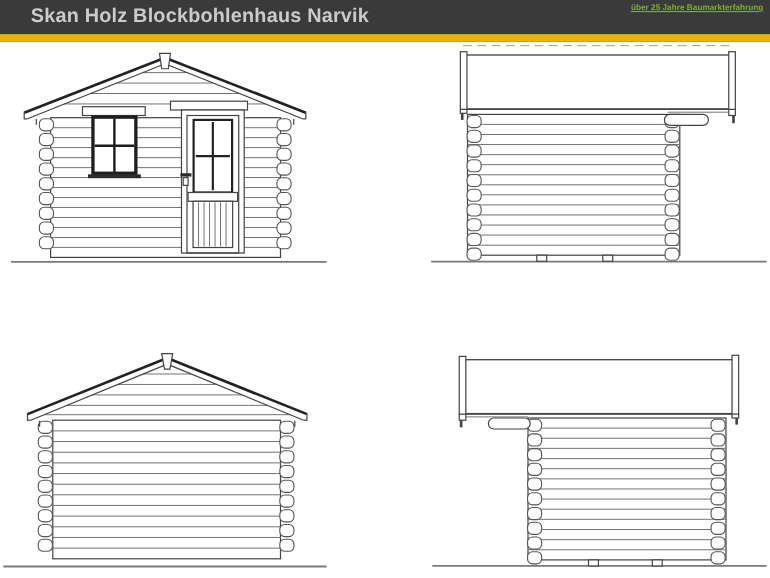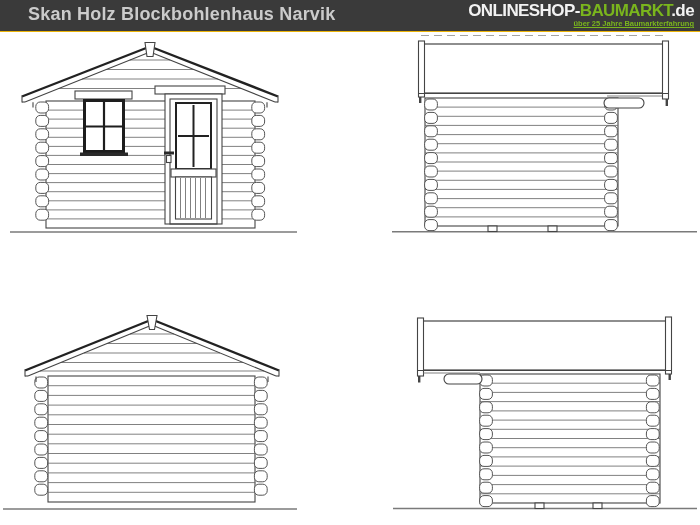--- a/index.html
+++ b/index.html
@@ -1,18 +1,18 @@
 <!DOCTYPE html>
 <html><head>
 <meta charset="utf-8">
 <style>
   html,body{margin:0;padding:0;}
   body{width:700px;height:525px;background:#fff;overflow:hidden;
        font-family:"Liberation Sans",sans-serif;}
-  .header{position:relative;height:31px;background:#3a3a3a;border-bottom:1px solid #eab308;}
+  .header{position:relative;height:31px;background:#3a3a3a;border-bottom:7px solid #eab308;}
   .header .title{position:absolute;left:28px;top:4px;font-size:18px;font-weight:bold;
        color:#cbcbcb;letter-spacing:.2px;white-space:nowrap;}
   .logo{position:absolute;right:6px;top:2px;text-align:right;line-height:1;white-space:nowrap;}
   .logo-main{font-size:17px;font-weight:bold;letter-spacing:-.6px;color:#f2f2f2;}
   .logo-green{color:#7ab51d;}
   .tagline{font-size:7.5px;font-weight:bold;color:#7ab51d;margin-top:1px;text-decoration:underline;}
   svg{display:block;}
   .ln{stroke:#444;stroke-width:1.1;fill:none;}
   .thick{stroke:#222;stroke-width:2.4;fill:none;}
   .log{stroke:#6a6a6a;stroke-width:.85;fill:none;}
@@ -26,21 +26,20 @@
   .glz{fill:#fff;stroke:#222;stroke-width:2;}
   .mun2{stroke:#222;stroke-width:2;fill:none;}
   .ridge{stroke:#999;stroke-width:.9;stroke-dasharray:8 5;fill:none;}
 </style>
 </head>
 <body>
 
 <div class="header">
   <div class="title">Skan Holz Blockbohlenhaus Narvik</div>
   <div class="logo">
-    <div class="logo-main"><span>ONLINESHOP-</span><span class="logo-green">BAUMARKT</span><span>.de</span></div>
     <div class="tagline">über 25 Jahre Baumarkterfahrung</div>
   </div>
 </div>
 
 <svg id="dwg" width="700" height="494" viewBox="0 0 700 494">
 
   <g>
     <rect x="46" y="69" width="209" height="127" class="wh"></rect>
     <rect x="425" y="66" width="193" height="128" class="wh"></rect>
     <rect x="48" y="344" width="207" height="126" class="wh"></rect>

